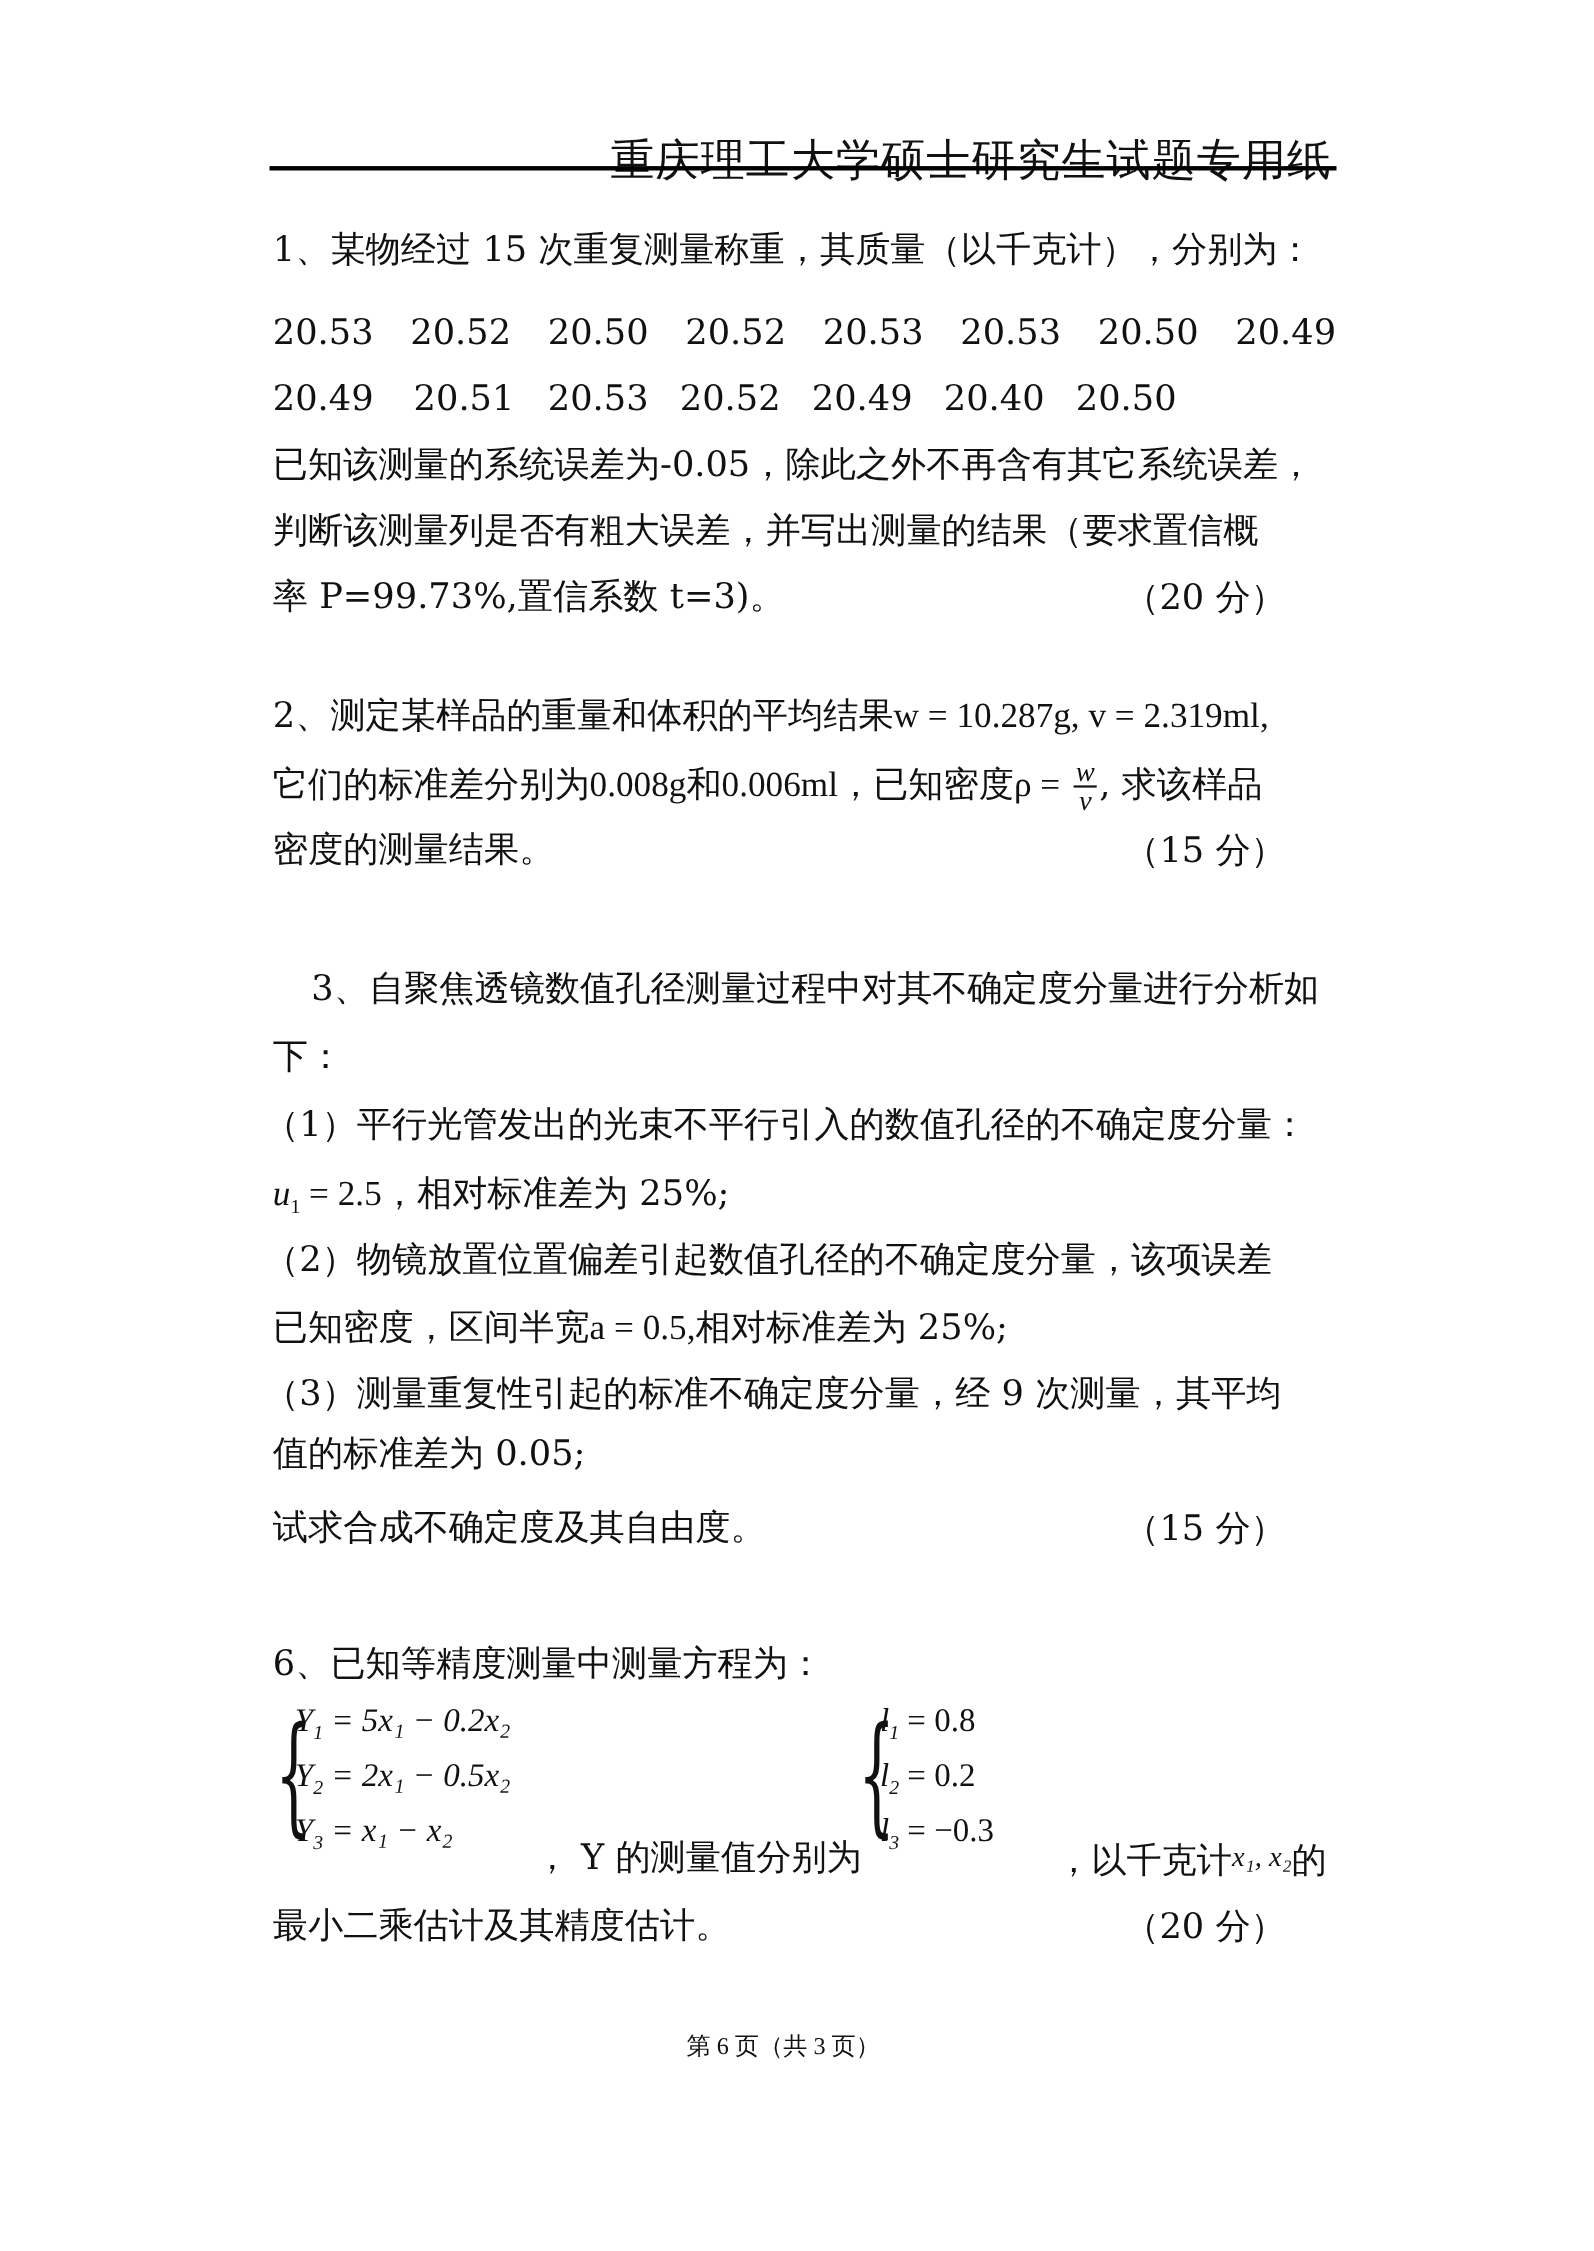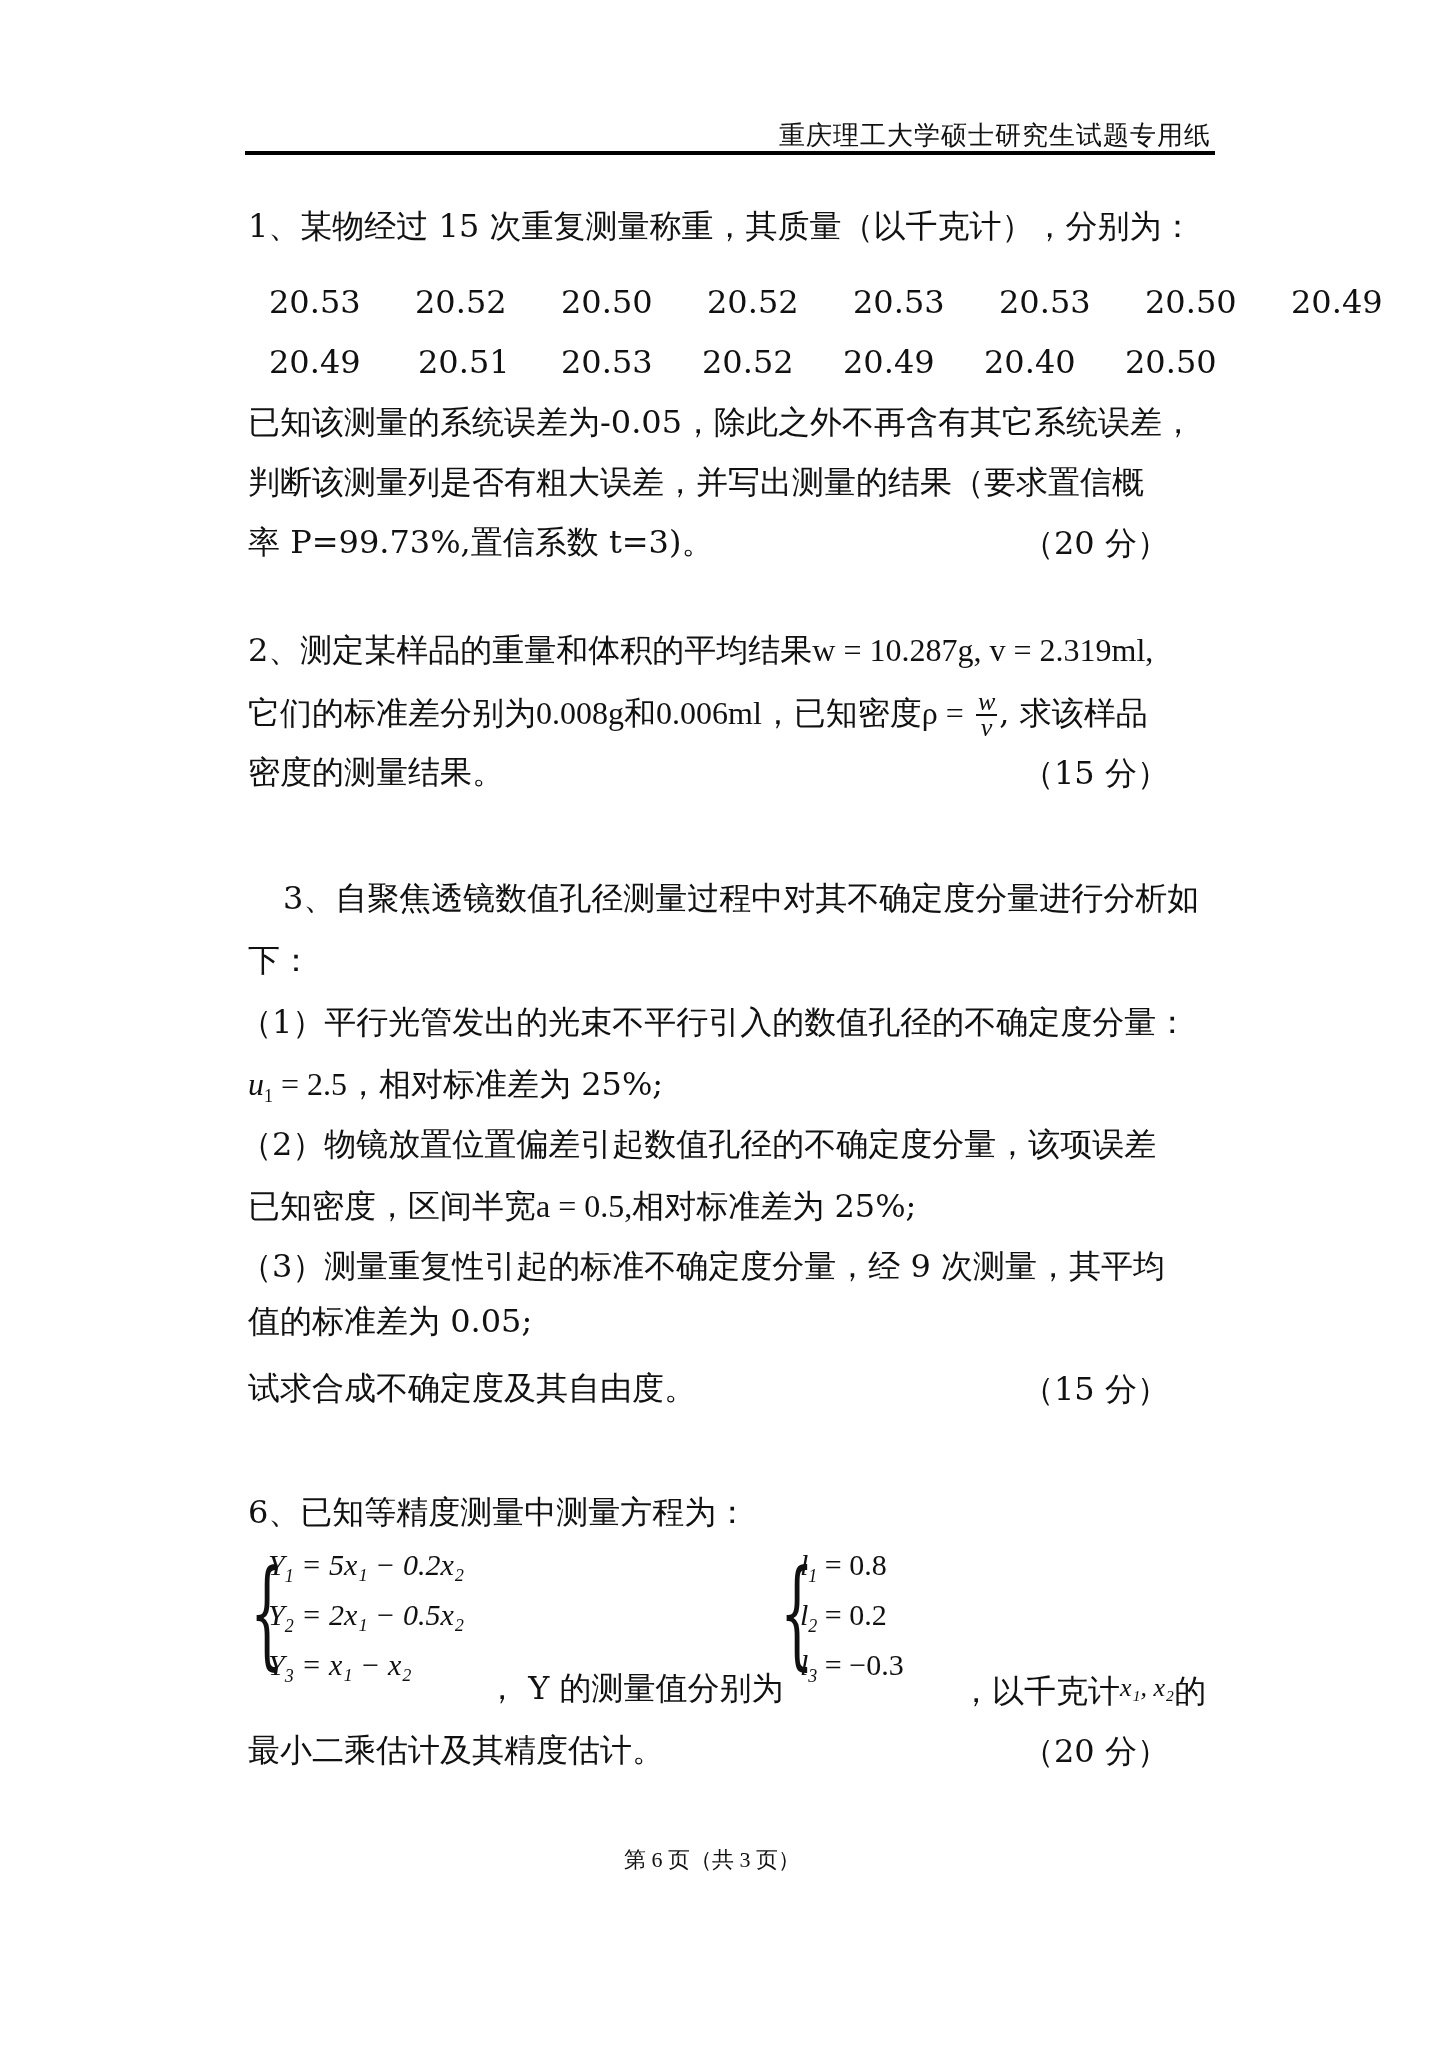--- a/index.html
+++ b/index.html
@@ -1,23 +1,23 @@
 <!DOCTYPE html>
 <html><head>
 <meta charset="utf-8">
 <style>
   html, body { margin:0; padding:0; background:#ffffff; }
   body { width:1449px; height:2046px; position:relative; overflow:hidden;
          font-family:"DejaVu Serif","Liberation Serif",serif; color:#111; }
-  .hdr-title { position:absolute; right:238px; top:118px; font-size:26px; letter-spacing:1px;
+  .hdr-title { position:absolute; right:238px; top:118px; font-size:40px; letter-spacing:1px;
                font-family:"DejaVu Sans","Liberation Sans",sans-serif; font-weight:300; }
   .hdr-rule { position:absolute; left:245px; width:970px; top:151px; height:4px; background:#000; }
   .line { position:absolute; left:248px; font-size:32px; white-space:nowrap; line-height:40px; }
   .nums { position:absolute; left:248px; font-size:32px; white-space:nowrap; display:flex; }
-  .nums span { display:inline-block;margin-left:21px; }
+  .nums span { display:inline-block; }
   .score { position:absolute; left:1022px; font-size:32px; white-space:nowrap; }
   .math { font-family:"Liberation Serif","DejaVu Serif",serif; }
   .it { font-style:italic; font-family:"Liberation Serif",serif; }
   .frac { display:inline-block; vertical-align:middle; text-align:center; font-style:italic;
           font-family:"Liberation Serif",serif; font-size:26px; line-height:24px; margin:0 2px; }
   .frac .n { display:block; border-bottom:2px solid #111; padding:0 2px; }
   .frac .d { display:block; }
   .sys { position:absolute; font-family:"Liberation Serif",serif; font-style:italic; font-size:30px; }
   .brace { position:absolute; font-size:118px; font-weight:100; font-style:normal; line-height:1;
            font-family:"DejaVu Serif",serif; transform:scaleX(0.45); transform-origin:left top; }

